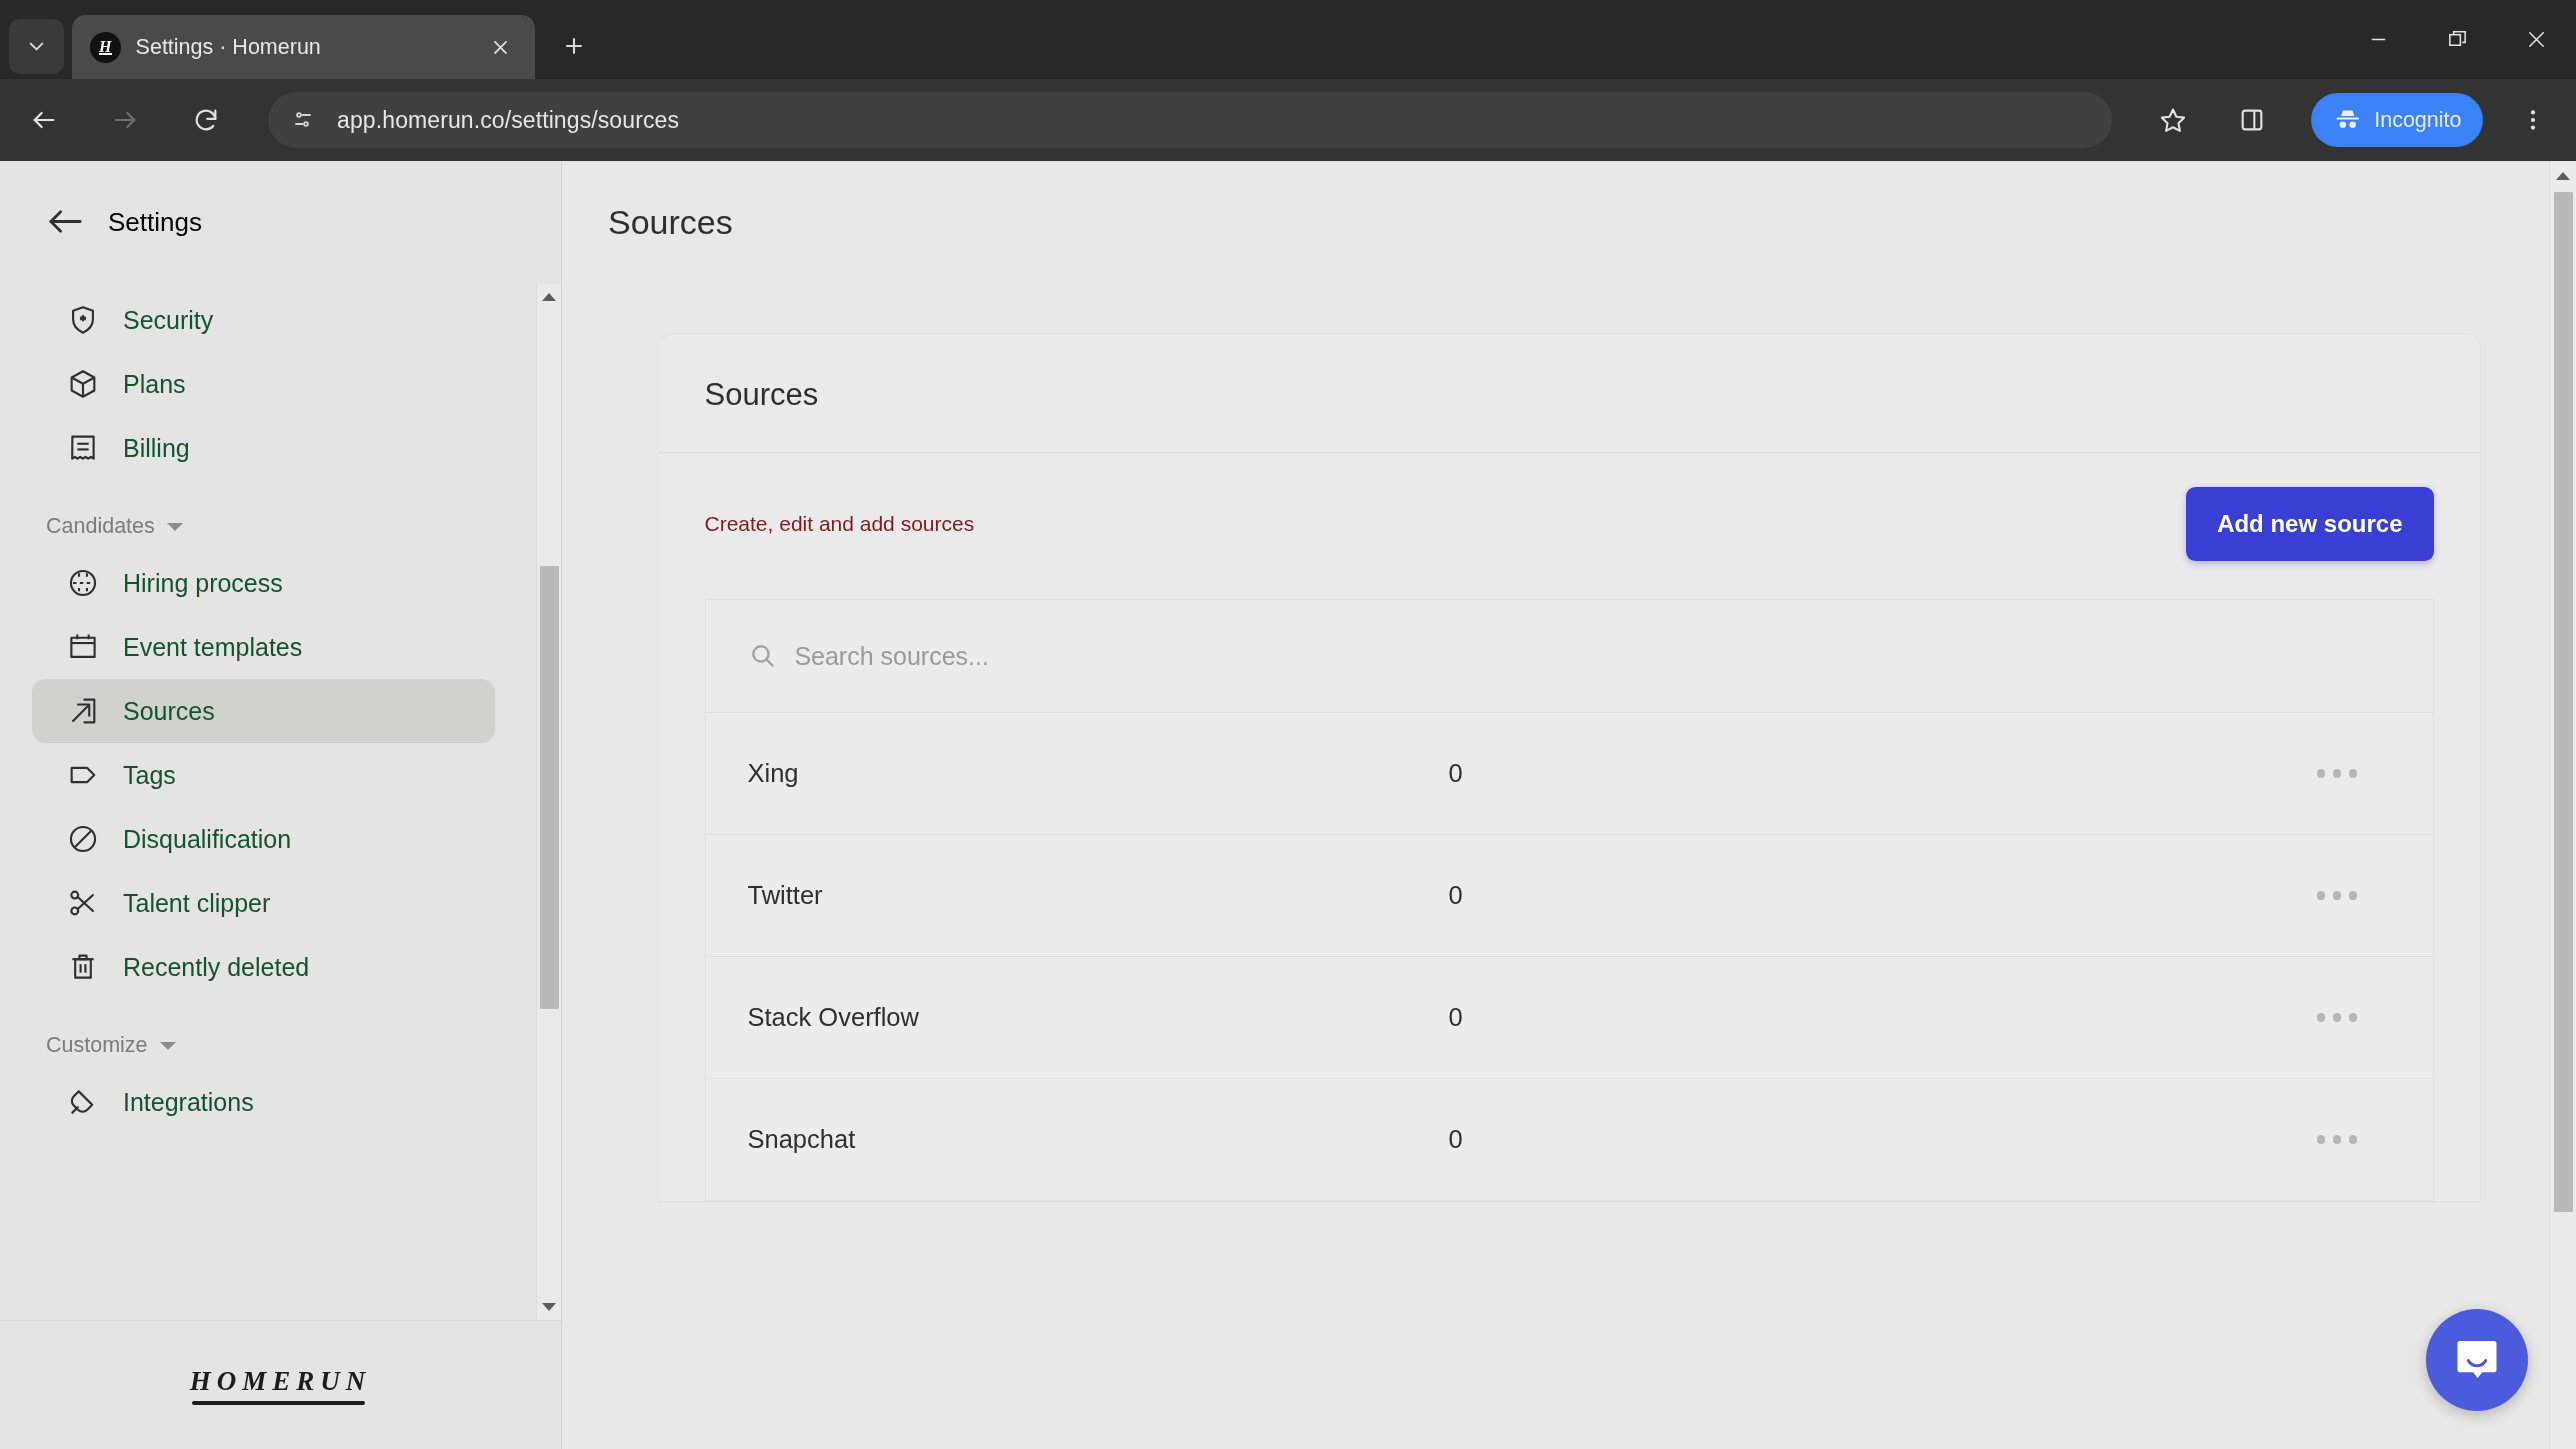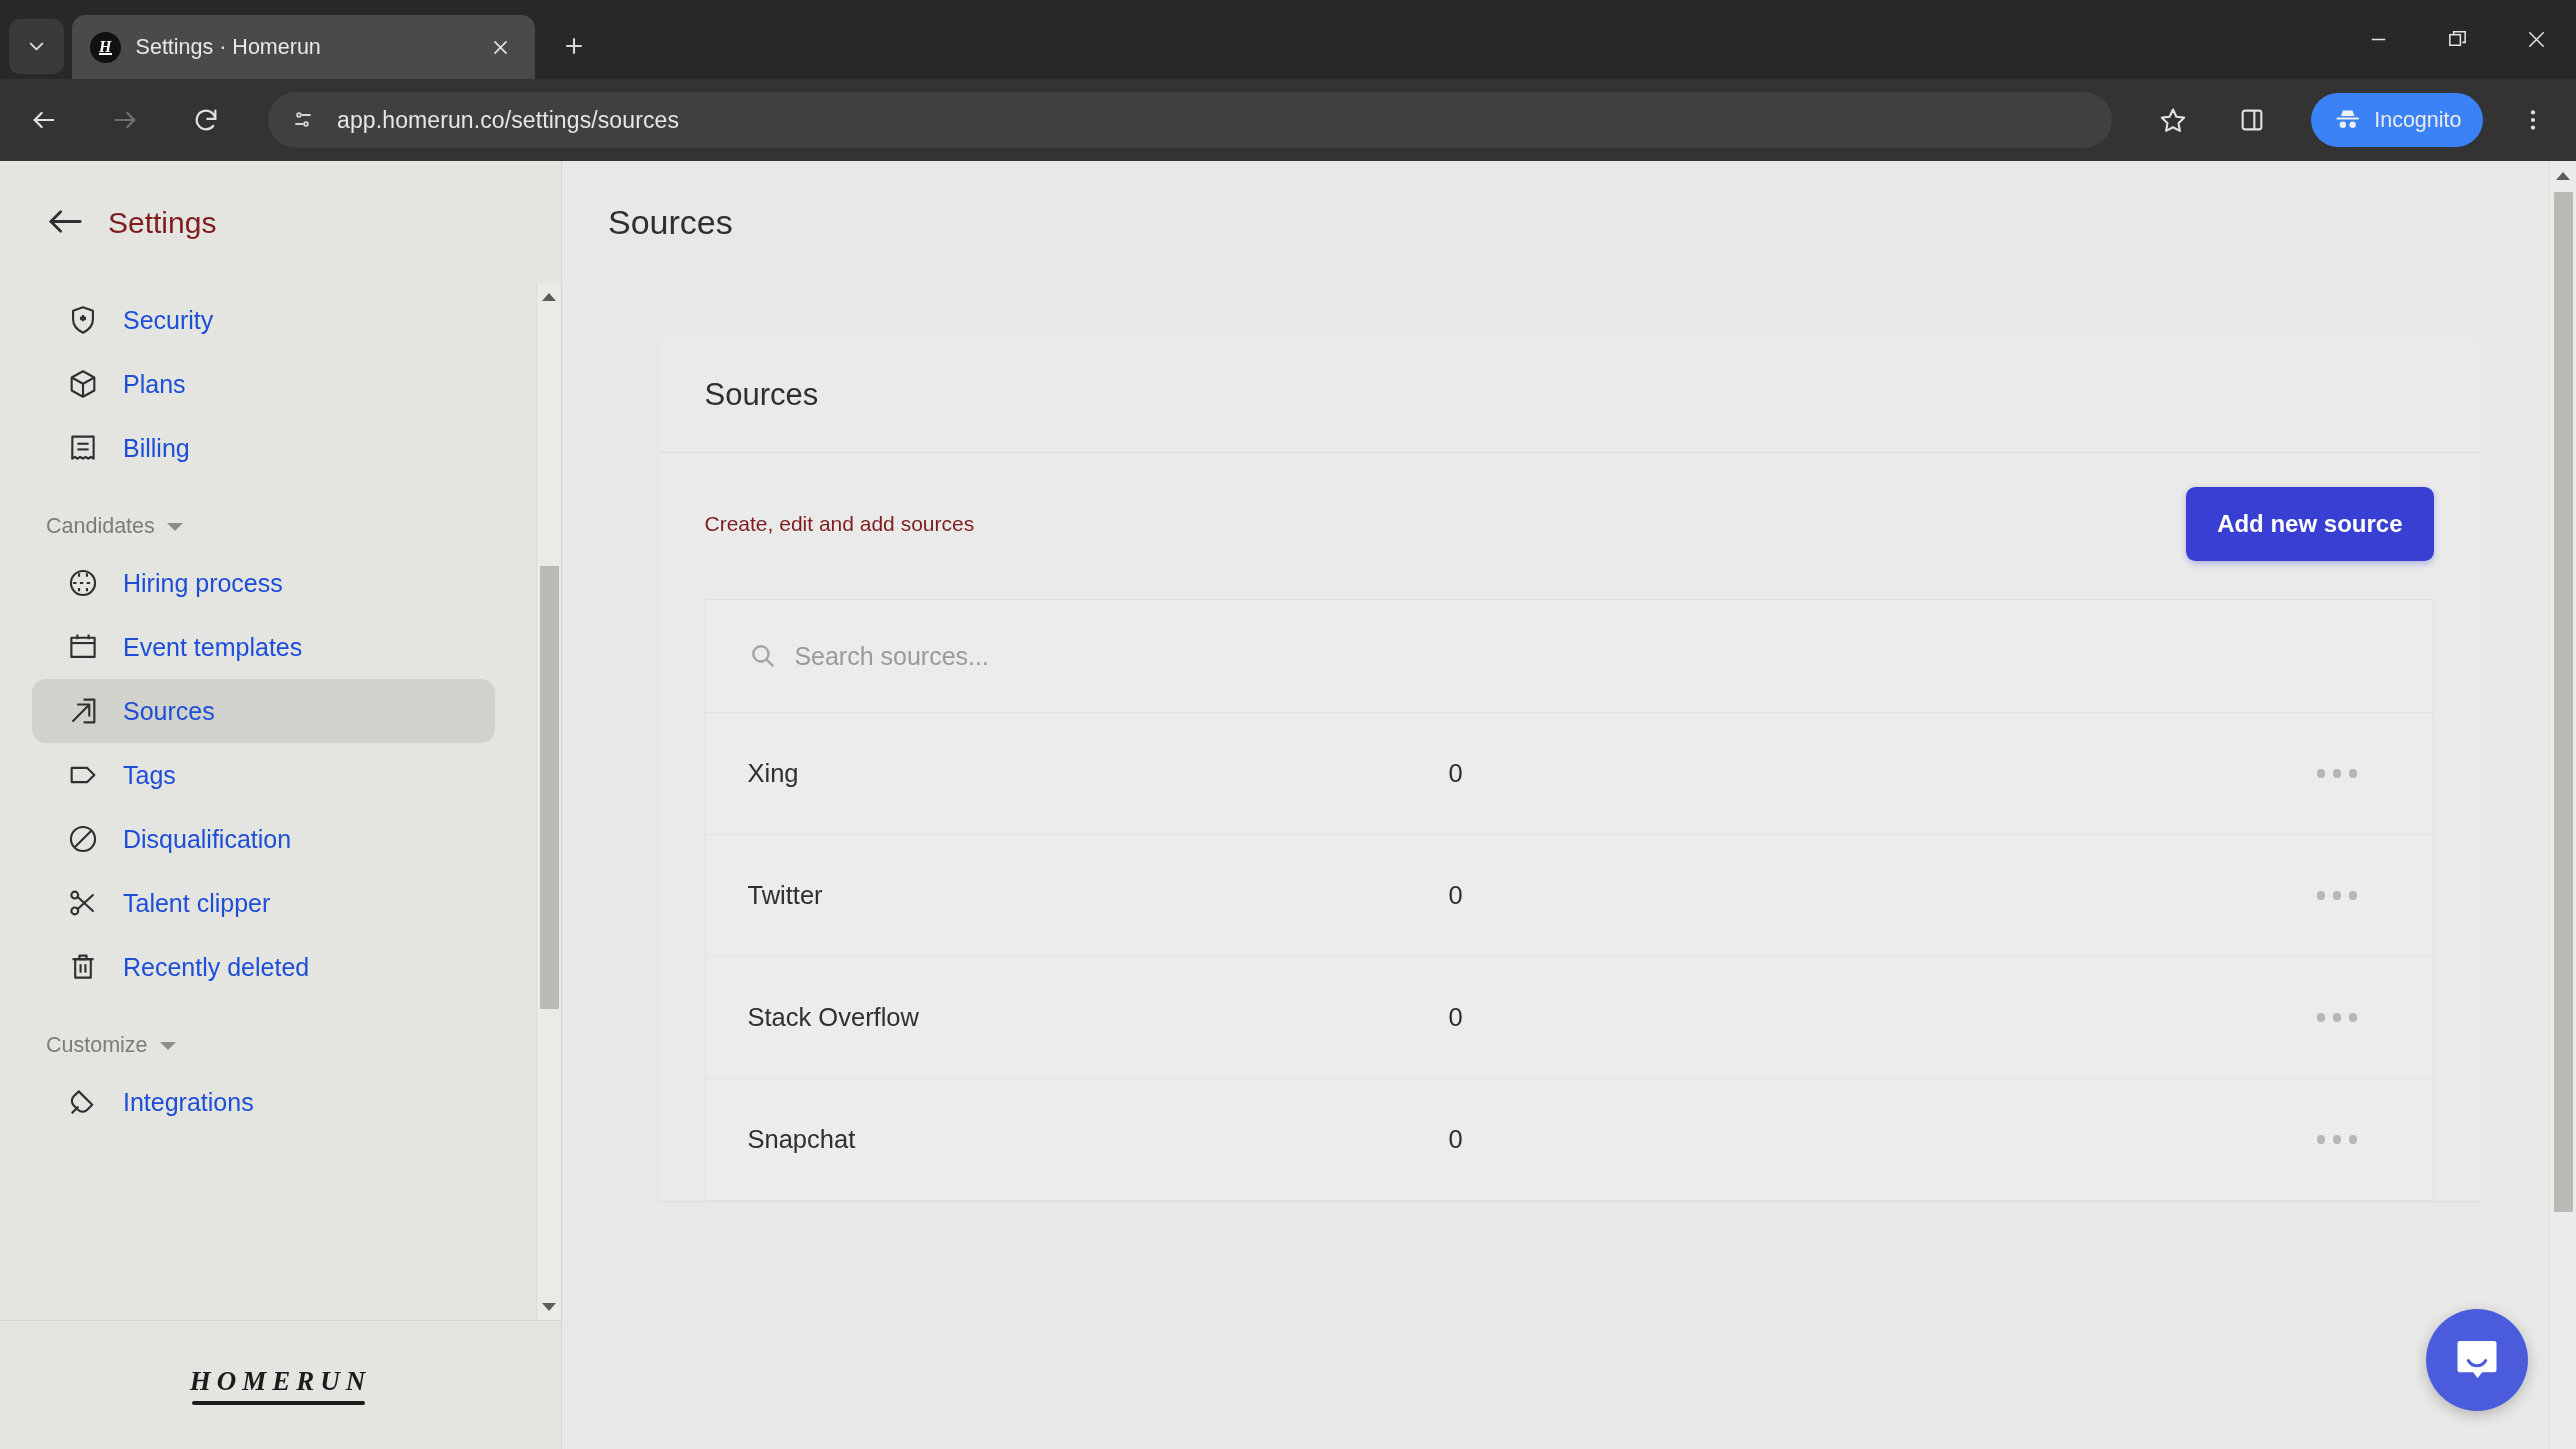--- a/index.html
+++ b/index.html
@@ -97,35 +97,35 @@
   .sidebar {
     width: 562px; flex: 0 0 562px; background: #e4e4e1;
     display: flex; flex-direction: column; position: relative;
     border-right: 0.7px solid #d4d4d0;
   }
   .sb-header {
     height: 123px; display: flex; align-items: center; gap: 23px; padding-left: 46px;
     flex: 0 0 auto;
   }
   .sb-back svg { width: 39px; height: 39px; }
-  .sb-title { font-size: 30px; color: #7f1d1d; font-weight: 400; }
+  .sb-title { font-size: 26px; color: #000000; font-weight: 400; }
 
   .sb-scroll {
     flex: 1 1 auto; position: relative; overflow: hidden; padding-top: 4px;
   }
   .sb-inner { padding-right: 39px; }
   .sb-group-label {
     font-size: 21.5px; color: #7c7c78; padding: 34px 0 12px 46px;
     display: flex; align-items: center; gap: 12px;
   }
   .caret-down { width: 0; height: 0; border-left: 8px solid transparent; border-right: 8px solid transparent; border-top: 8.7px solid #8d8d88; }
   .sb-item {
     display: flex; align-items: center; gap: 23px; height: 64px;
     padding-left: 34px; margin: 0 27px 0 32px; border-radius: 13.4px;
-    color: #1d4ed8; font-size: 25px;
+    color: #14532d; font-size: 25px;
   }
   .sb-item .ic { width: 34px; height: 34px; display:flex; align-items:center; justify-content:center; flex:0 0 auto; }
   .sb-item .ic svg { width: 34px; height: 34px; }
   .sb-item.active { background: #d2d2cd; }
 
   .sb-scrollbar {
     position: absolute; right: 0; top: 0; bottom: 0; width: 25.5px;
     background: #eaeae7; border-left: 0.7px solid #dcdcd8;
   }
   .sb-arrow { height: 25.5px; display: flex; align-items: center; justify-content: center; }

